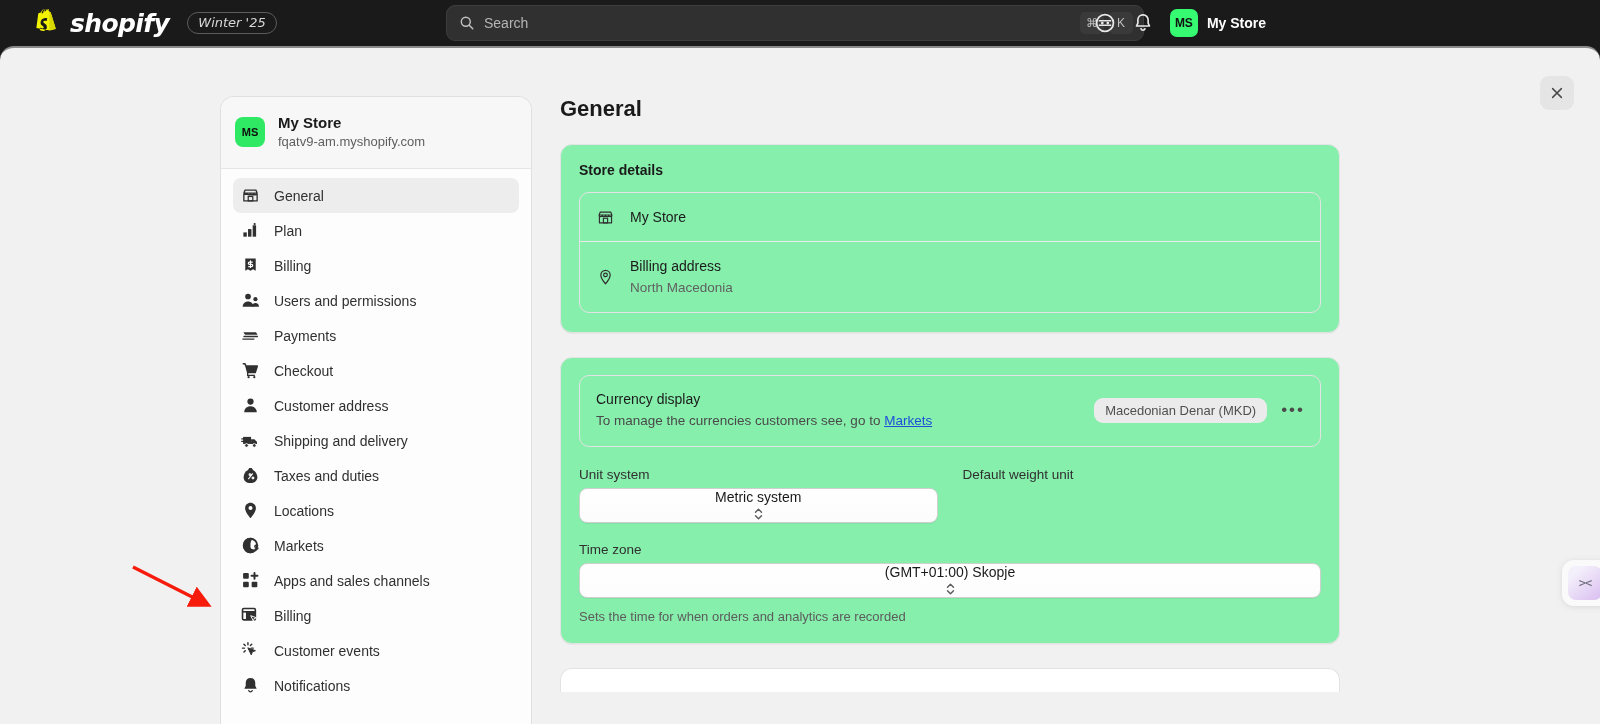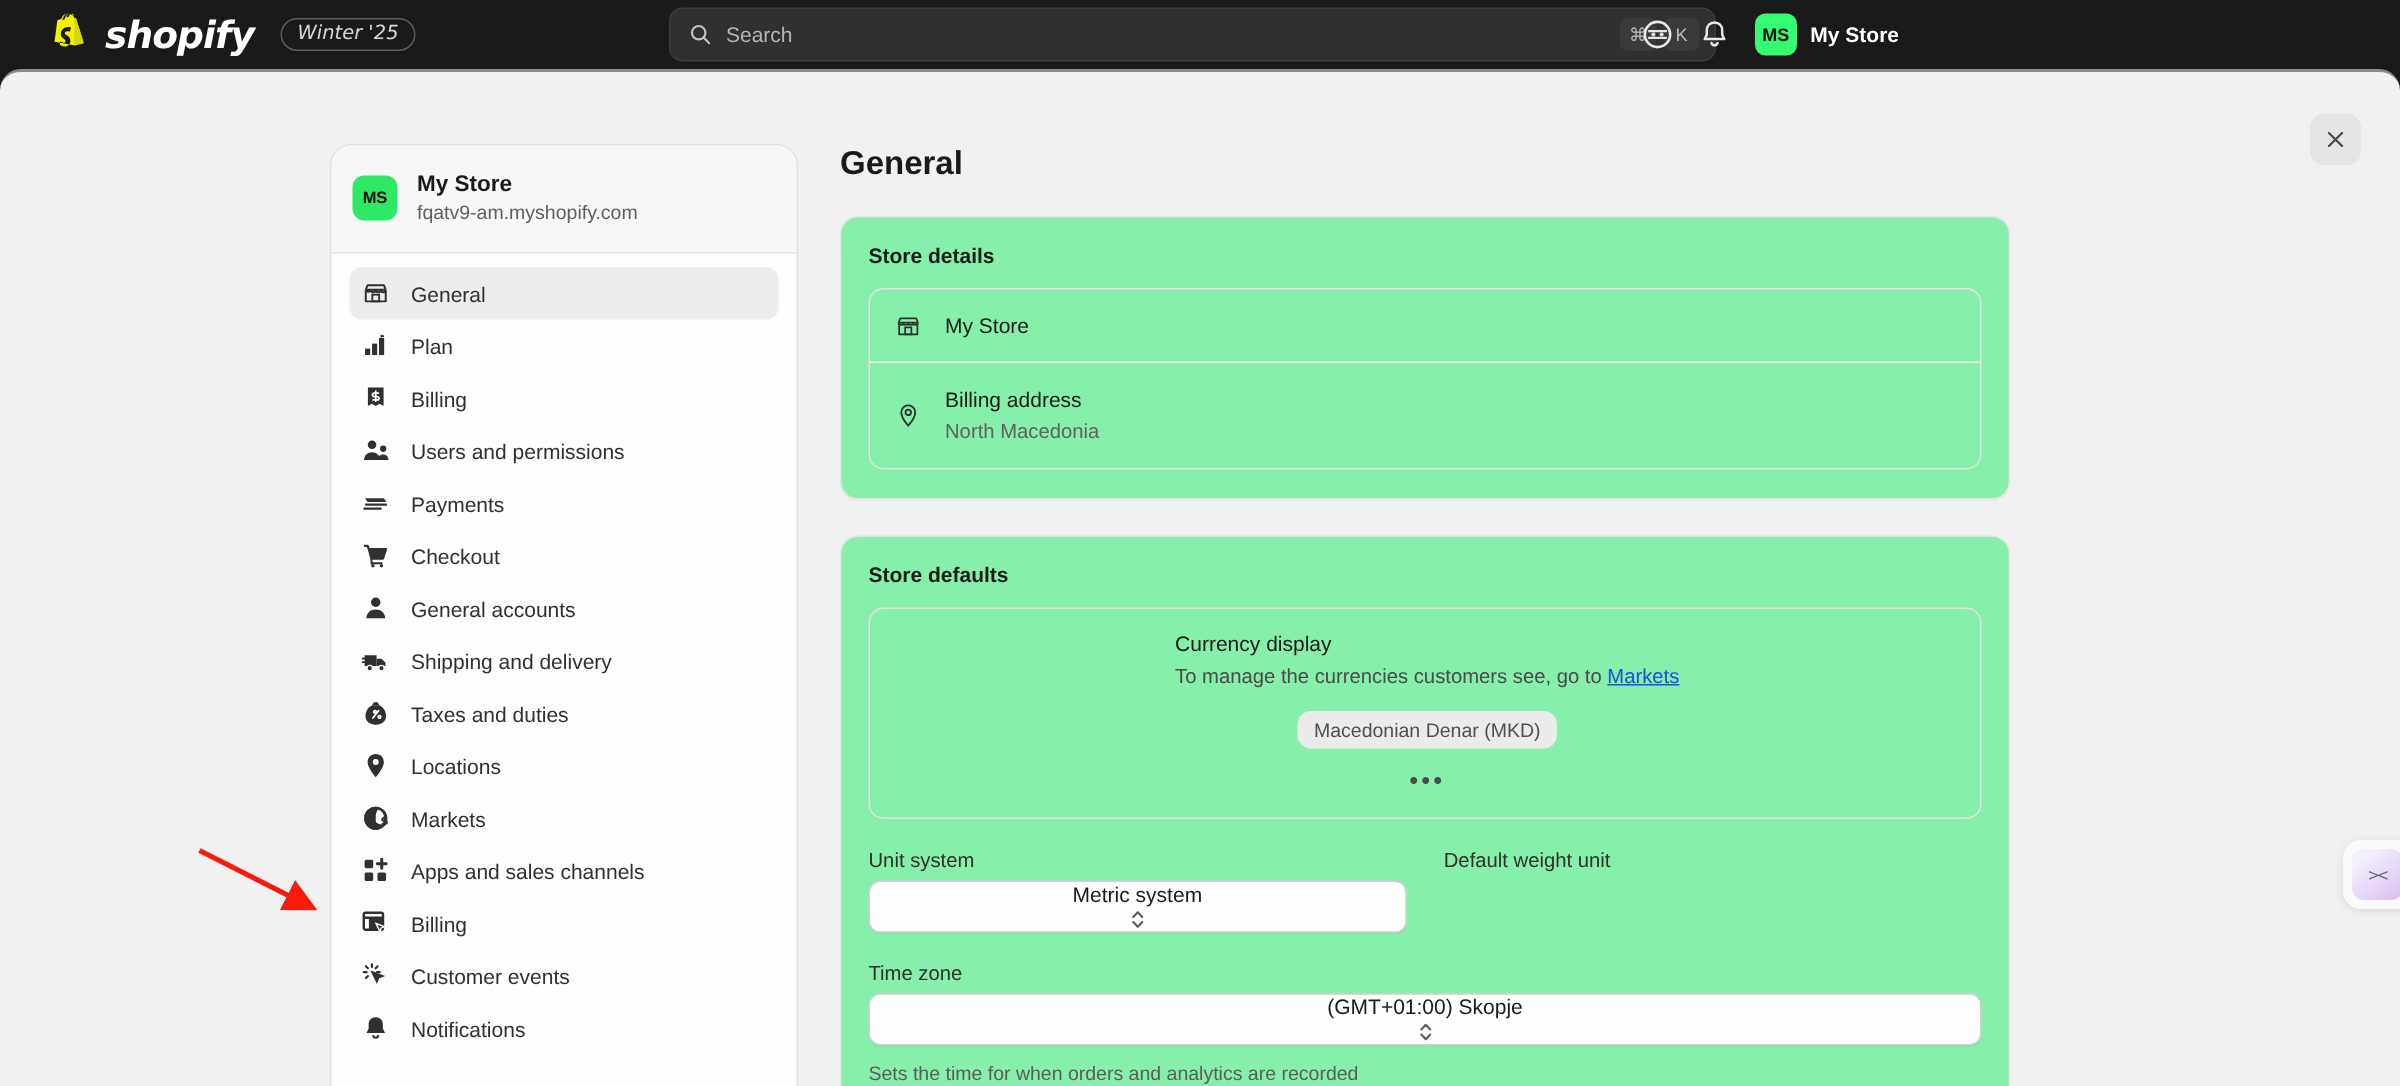--- a/index.html
+++ b/index.html
@@ -134,21 +134,20 @@
   }
   .inner-row + .inner-row { border-top: 1px solid #ececec; }
   .inner-row .ic { width: 19px; height: 19px; flex: none; }
   .row-main { font-size: 14px; color: #1a1a1a; line-height: 1.45; }
   .row-sub { font-size: 13.5px; color: #616161; line-height: 1.6; }
   .currency-box {
     border: 1px solid #e3e3e3; border-radius: 10px;
     padding: 13px 13px 14px 16px;
     display: flex; align-items: center; gap: 12px;
     margin-bottom: 20px;
-    flex-direction: column;
   }
   .cur-left { flex: 1; }
   .cur-title { font-size: 14px; color: #1a1a1a; line-height: 1.5; }
   .cur-sub { font-size: 13.5px; color: #4a4a4a; line-height: 1.6; }
   .cur-sub a { color: #1f4fd8; text-decoration: underline; }
   .badge {
     background: #ebebeb; border-radius: 9px; padding: 5px 11px;
     font-size: 13px; color: #4f4f4f; white-space: nowrap;
   }
   .dots { color: #4a4a4a; font-size: 17px; letter-spacing: 2px; cursor: pointer; padding: 0 2px; }
@@ -304,21 +303,21 @@
           <circle cx="14" cy="17" r="1.2" fill="#303030"></circle>
         </svg>
         <span>Checkout</span>
       </div>
 
       <div class="navitem">
         <svg class="ic" viewBox="0 0 20 20">
           <circle cx="10" cy="5.8" r="3.3" fill="#303030"></circle>
           <path d="M3.4 17c0-3.8 2.9-6.2 6.6-6.2s6.6 2.4 6.6 6.2z" fill="#303030"></path>
         </svg>
-        <span>General accounts</span>
+        <span>Customer address</span>
       </div>
 
       <div class="navitem">
         <svg class="ic" viewBox="0 0 20 20">
           <path d="M2.2 6.2h8.4v7.4H2.2z" fill="#303030"></path>
           <path d="M10.6 8.6h3.4l2.8 2.6v2.4h-6.2z" fill="#303030"></path>
           <circle cx="5.8" cy="15.2" r="1.9" fill="#303030" stroke="#fff" stroke-width="0.9"></circle>
           <circle cx="14" cy="15.2" r="1.9" fill="#303030" stroke="#fff" stroke-width="0.9"></circle>
           <path d="M0.8 8.4h3.4M0.8 11h2.6" stroke="#303030" stroke-width="1.3" stroke-linecap="round"></path>
         </svg>
@@ -418,21 +417,20 @@
           <div>
             <div class="row-main">Billing address</div>
             <div class="row-sub">North Macedonia</div>
           </div>
         </div>
 
       </div>
     </div>
 
     <div class="card">
-      <div class="card-title">Store defaults</div>
 
       <div class="currency-box">
         <div class="cur-left">
           <div class="cur-title">Currency display</div>
           <div class="cur-sub">
             <span>To manage the currencies customers see, go to </span><a href="#">Markets</a>
           </div>
         </div>
         <div class="badge">Macedonian Denar (MKD)</div>
         <div class="dots">•••</div>

